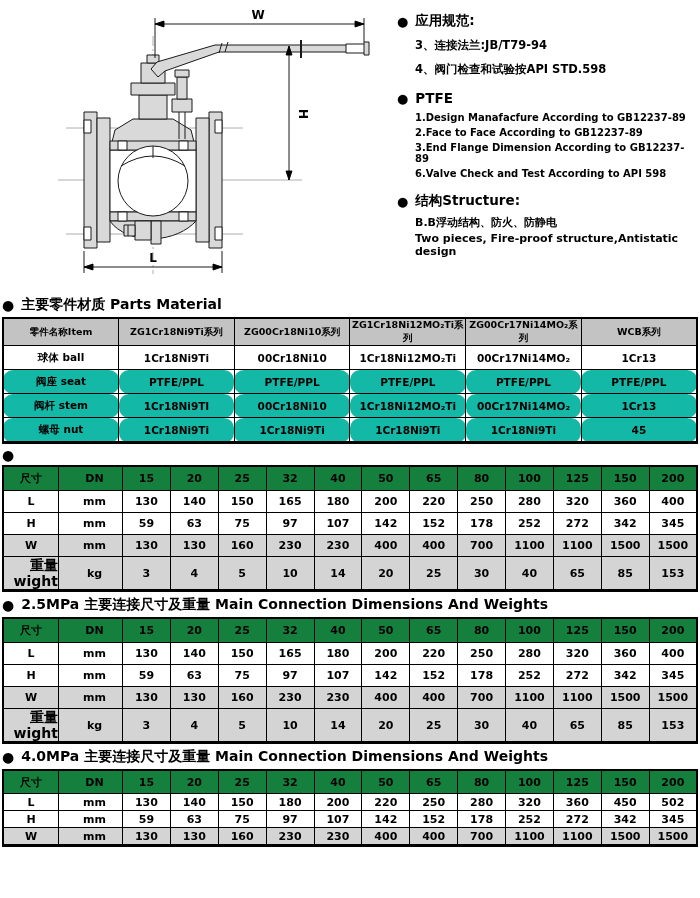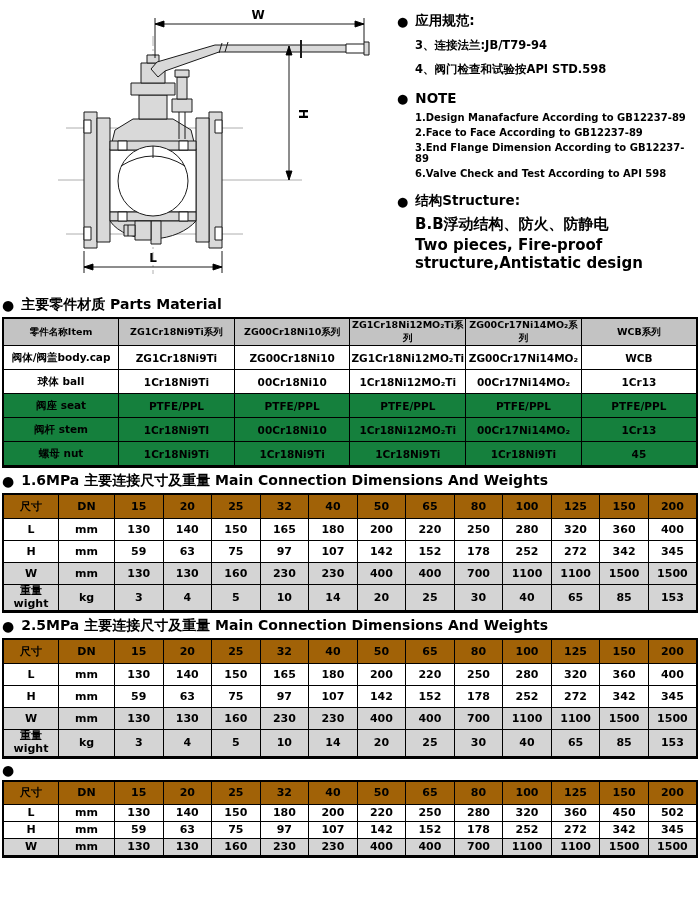--- a/index.html
+++ b/index.html
@@ -12,41 +12,41 @@
 
   
   .right-col{position:absolute;left:397px;top:12px;width:300px;}
   .rc-sec{margin-bottom:13px;}
   .rc-title{display:flex;align-items:center;gap:7px;font-weight:bold;font-size:13.5px;margin-bottom:8px;}
   .bullet{font-size:13px;line-height:1;}
   .rc-item{font-weight:bold;font-size:11.5px;padding-left:18px;}
   .specs .rc-item{margin-bottom:9px;}
   .note .rc-item{margin-bottom:4px;font-size:10px;}
   .note .rc-title{margin-bottom:6px;}
-  .structure .rc-item{margin-bottom:2px;font-size:15px;}
+  .structure .rc-item{margin-bottom:2px;font-size:11px;}
   .structure .rc-title{margin-bottom:5px;}
 
   
   .main{position:absolute;left:2px;top:292px;width:696px;}
   .sec-title{display:flex;align-items:center;gap:7px;font-weight:bold;font-size:14px;margin:4px 0 3px 0;}
   .sec-title .bullet{font-size:14px;}
   table{border-collapse:collapse;table-layout:fixed;width:696px;}
   td{border:1px solid #000;text-align:center;vertical-align:middle;font-weight:bold;padding:0;overflow:hidden;}
   .tbl{border:2px solid #000;border-bottom-width:3px;margin-bottom:2px;}
   .parts td{height:23px;font-size:10.5px;}
   .parts tr.hdr td{background:#c3c3c3;height:24px;font-size:9.5px;}
-  .parts tr.shade td{background:#15803d;}
+  .parts tr.shade td{background:#14b8a6;border-radius:10px;}
   .dim td{height:21px;font-size:11px;}
-  .dim tr.hdr td{background:#a16207;height:23px;}
+  .dim tr.hdr td{background:#15803d;height:23px;}
   .dim tr.shade td{background:#d4d4d4;}
   .dim td.c1{width:54px;}
-  .dim td.c2{width:55px;}
+  .dim td.c2{width:55px;padding-left:8px;}
   .dim.compact td{height:16px;}
   .dim.compact tr.hdr td{height:22px;}
-  td.wt{font-size:11px;line-height:1.15;white-space:pre-line;}
+  td.wt{font-size:14px;line-height:1.15;white-space:pre-line;text-align:right;}
 </style>
 </head>
 <body>
 
 <div class="page">
 
   <svg class="drawing" viewBox="0 0 390 292" xmlns="http://www.w3.org/2000/svg">
 
     <g stroke="#9a9a9a" stroke-width="0.8" fill="none">
       <path d="M153,36 V274" stroke-dasharray="10 3 2 3"></path>
@@ -126,21 +126,21 @@
       <div class="rc-title">
         <span class="bullet">●</span>
         <span>应用规范:</span>
       </div>
       <div class="rc-item">3、连接法兰:JB/T79-94</div>
       <div class="rc-item">4、阀门检查和试验按API STD.598</div>
     </div>
     <div class="rc-sec note">
       <div class="rc-title">
         <span class="bullet">●</span>
-        <span>NOTE</span>
+        <span>PTFE</span>
       </div>
       <div class="rc-item">1.Design Manafacfure According to GB12237-89</div>
       <div class="rc-item">2.Face to Face According to GB12237-89</div>
       <div class="rc-item">3.End Flange Dimension According to GB12237-89</div>
       <div class="rc-item">6.Valve Check and Test According to API 598</div>
     </div>
     <div class="rc-sec structure">
       <div class="rc-title">
         <span class="bullet">●</span>
         <span>结构Structure:</span>
@@ -159,28 +159,20 @@
         <tbody id="parts-body">
           <tr class="hdr">
             <td>零件名称Item</td>
             <td>ZG1Cr18Ni9Ti系列</td>
             <td>ZG00Cr18Ni10系列</td>
             <td>ZG1Cr18Ni12MO₂Ti系列</td>
             <td>ZG00Cr17Ni14MO₂系列</td>
             <td>WCB系列</td>
           </tr>
           <tr>
-            <td>阀体/阀盖body.cap</td>
-            <td>ZG1Cr18Ni9Ti</td>
-            <td>ZG00Cr18Ni10</td>
-            <td>ZG1Cr18Ni12MO₂Ti</td>
-            <td>ZG00Cr17Ni14MO₂</td>
-            <td>WCB</td>
-          </tr>
-          <tr>
             <td>球体 ball</td>
             <td>1Cr18Ni9Ti</td>
             <td>00Cr18Ni10</td>
             <td>1Cr18Ni12MO₂Ti</td>
             <td>00Cr17Ni14MO₂</td>
             <td>1Cr13</td>
           </tr>
           <tr class="shade">
             <td>阀座 seat</td>
             <td>PTFE/PPL</td>
@@ -203,21 +195,20 @@
             <td>1Cr18Ni9Ti</td>
             <td>1Cr18Ni9Ti</td>
             <td>1Cr18Ni9Ti</td>
             <td>45</td>
           </tr>
         </tbody>
       </table>
 
     <div class="sec-title">
       <span class="bullet">●</span>
-      <span>1.6MPa 主要连接尺寸及重量 Main Connection  Dimensions And Weights</span>
     </div>
     <table class="tbl dim">
         <tbody id="dim-body-0">
           <tr class="hdr">
             <td class="c1">尺寸</td>
             <td class="c2">DN</td>
             <td>15</td>
             <td>20</td>
             <td>25</td>
             <td>32</td>
@@ -383,20 +374,21 @@
             <td>40</td>
             <td>65</td>
             <td>85</td>
             <td>153</td>
           </tr>
         </tbody>
       </table>
 
     <div class="sec-title">
       <span class="bullet">●</span>
+      <span>4.0MPa 主要连接尺寸及重量 Main Connection  Dimensions And Weights</span>
     </div>
     <table class="tbl dim compact">
         <tbody id="dim-body-2">
           <tr class="hdr">
             <td class="c1">尺寸</td>
             <td class="c2">DN</td>
             <td>15</td>
             <td>20</td>
             <td>25</td>
             <td>32</td>

